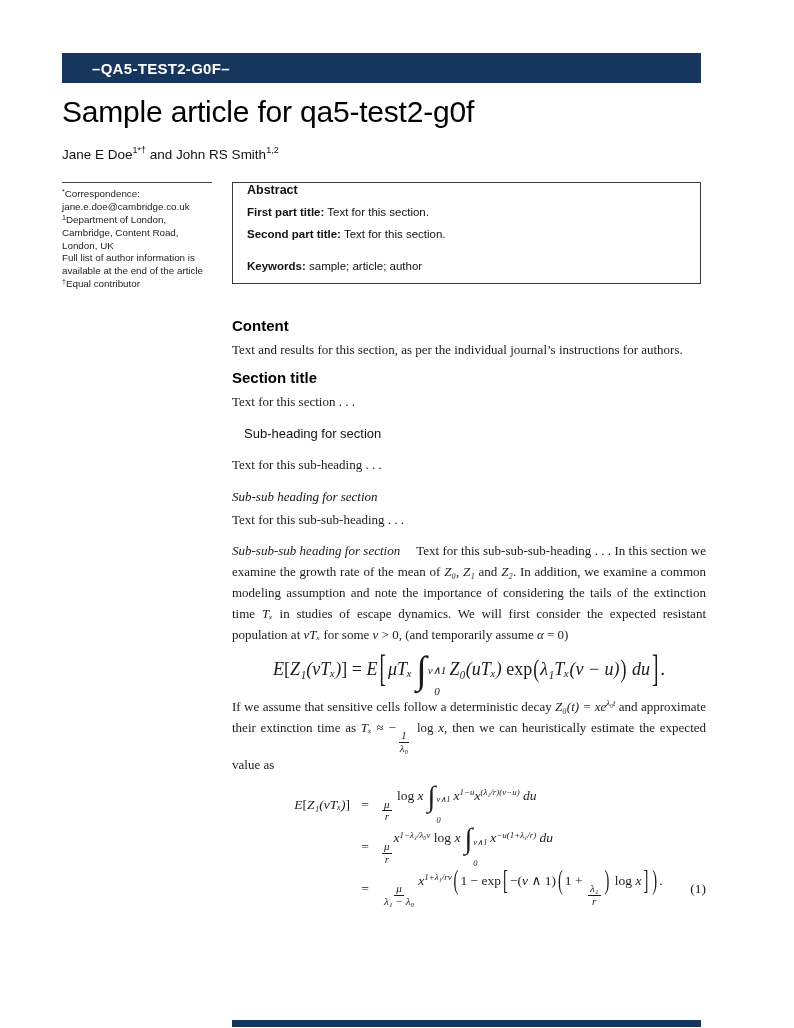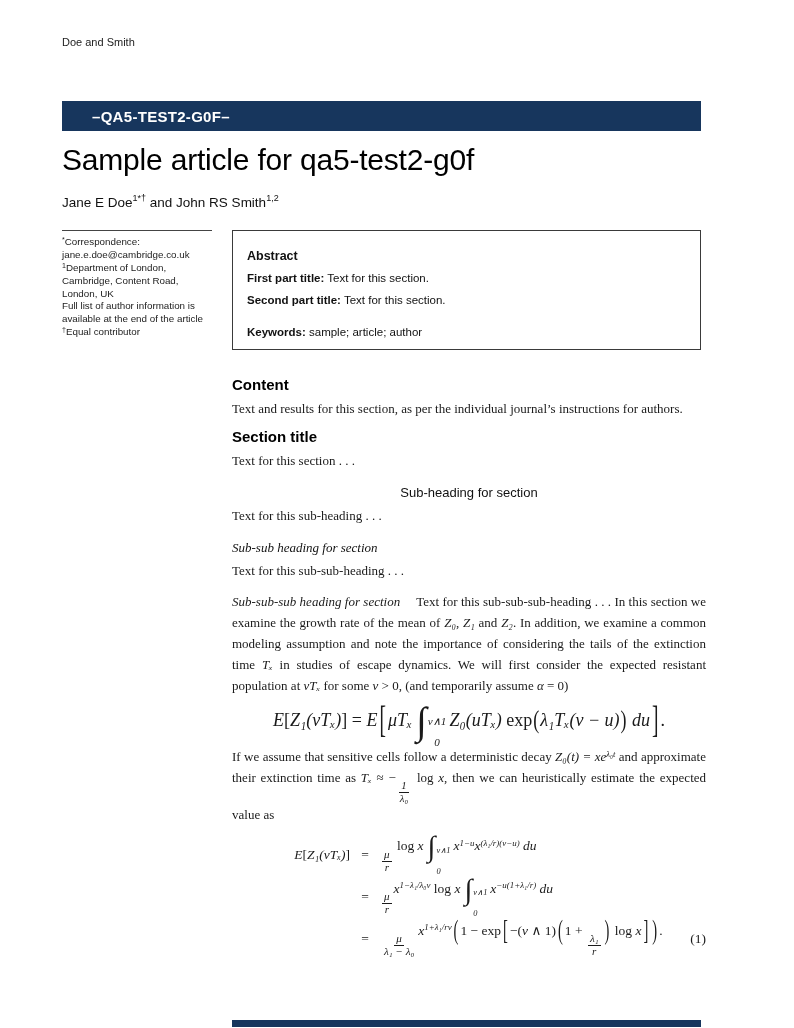--- a/index.html
+++ b/index.html
@@ -21,30 +21,30 @@
   .authors{margin-top:15px;font-family:"Liberation Sans",sans-serif;font-size:13.5px;color:#111;}
   .authors sup{font-size:9px;}
   
   .twocol{margin-top:20px;display:flex;align-items:flex-start;}
   .sidebar{width:152px;flex:0 0 152px;}
   .sidebar-rule{border:0;border-top:1px solid #444;margin:0 0 5px 0;width:150px;}
   .sidebar-line{font-family:"Liberation Sans",sans-serif;font-size:9.8px;line-height:12.6px;color:#222;}
   .tok-ssup{font-size:72%;position:relative;top:-0.35em;}
   .abstract-box{
     margin-left:18px;width:469px;box-sizing:border-box;border:1px solid #3a3a3a;
-    padding:18px 14px 9px 14px;font-family:"Liberation Sans",sans-serif;
+    padding:0 14px 9px 14px;font-family:"Liberation Sans",sans-serif;
   }
   .abstract-heading{font-size:12.5px;font-weight:bold;margin:0 0 8px 0;color:#111;}
   .abs-item{font-size:11.5px;line-height:15px;margin-bottom:7px;color:#111;}
   .abs-item:last-child{margin-bottom:0;margin-top:17px;}
   .abs-label{font-weight:bold;}
   
   .main-col{margin-left:170px;width:474px;margin-top:26px;font-family:"Liberation Serif",serif;font-size:13px;line-height:21px;}
   .h-main{font-family:"Liberation Sans",sans-serif;font-weight:bold;font-size:15px;line-height:18px;margin:0;color:#000;}
-  .h-sub{font-family:"Liberation Sans",sans-serif;font-weight:400;font-size:13px;line-height:16px;margin:0;color:#111;text-align:center;}
+  .h-sub{font-family:"Liberation Sans",sans-serif;font-weight:400;font-size:13px;line-height:16px;margin:12px;color:#111;}
   .h-subsub{font-family:"Liberation Serif",serif;font-style:italic;font-weight:400;font-size:13px;line-height:16px;margin:0;color:#111;}
   .para{margin:4px 0 0 0;text-align:justify;}
   .mt9{margin-top:9px;} .mt14{margin-top:14px;} .mt10{margin-top:10px;}
   
   .tok-it{font-style:italic;}
   .tok-rm{font-style:normal;}
   .tok-sup{font-size:66%;font-style:italic;position:relative;top:-0.55em;line-height:0;}
   .tok-gap{display:inline-block;width:16px;}
   .tok-big{display:inline-block;transform:scaleY(1.35);font-style:normal;margin:0 1px;line-height:1;}
   .tok-big2{display:inline-block;transform:scaleY(1.9);font-style:normal;margin:0 2px;line-height:1;font-size:108%;}
@@ -66,21 +66,20 @@
   .eq-num{text-align:right;font-style:normal;}
   
   .footer-bar{position:absolute;left:232px;bottom:1px;width:469px;height:7px;background:#17365d;}
 </style>
 </head>
 <body>
 
 <div class="page">
   <div class="inner">
 
-    <div class="running-head">Doe and Smith</div>
 
     <div class="banner">
       <span class="banner-text">–QA5-TEST2-G0F–</span>
     </div>
 
     <h1 class="title">Sample article for qa5-test2-g0f</h1>
 
     <div class="authors">
       <span>Jane E Doe</span><sup>1*†</sup><span> and </span><span>John RS Smith</span><sup>1,2</sup>
     </div>

